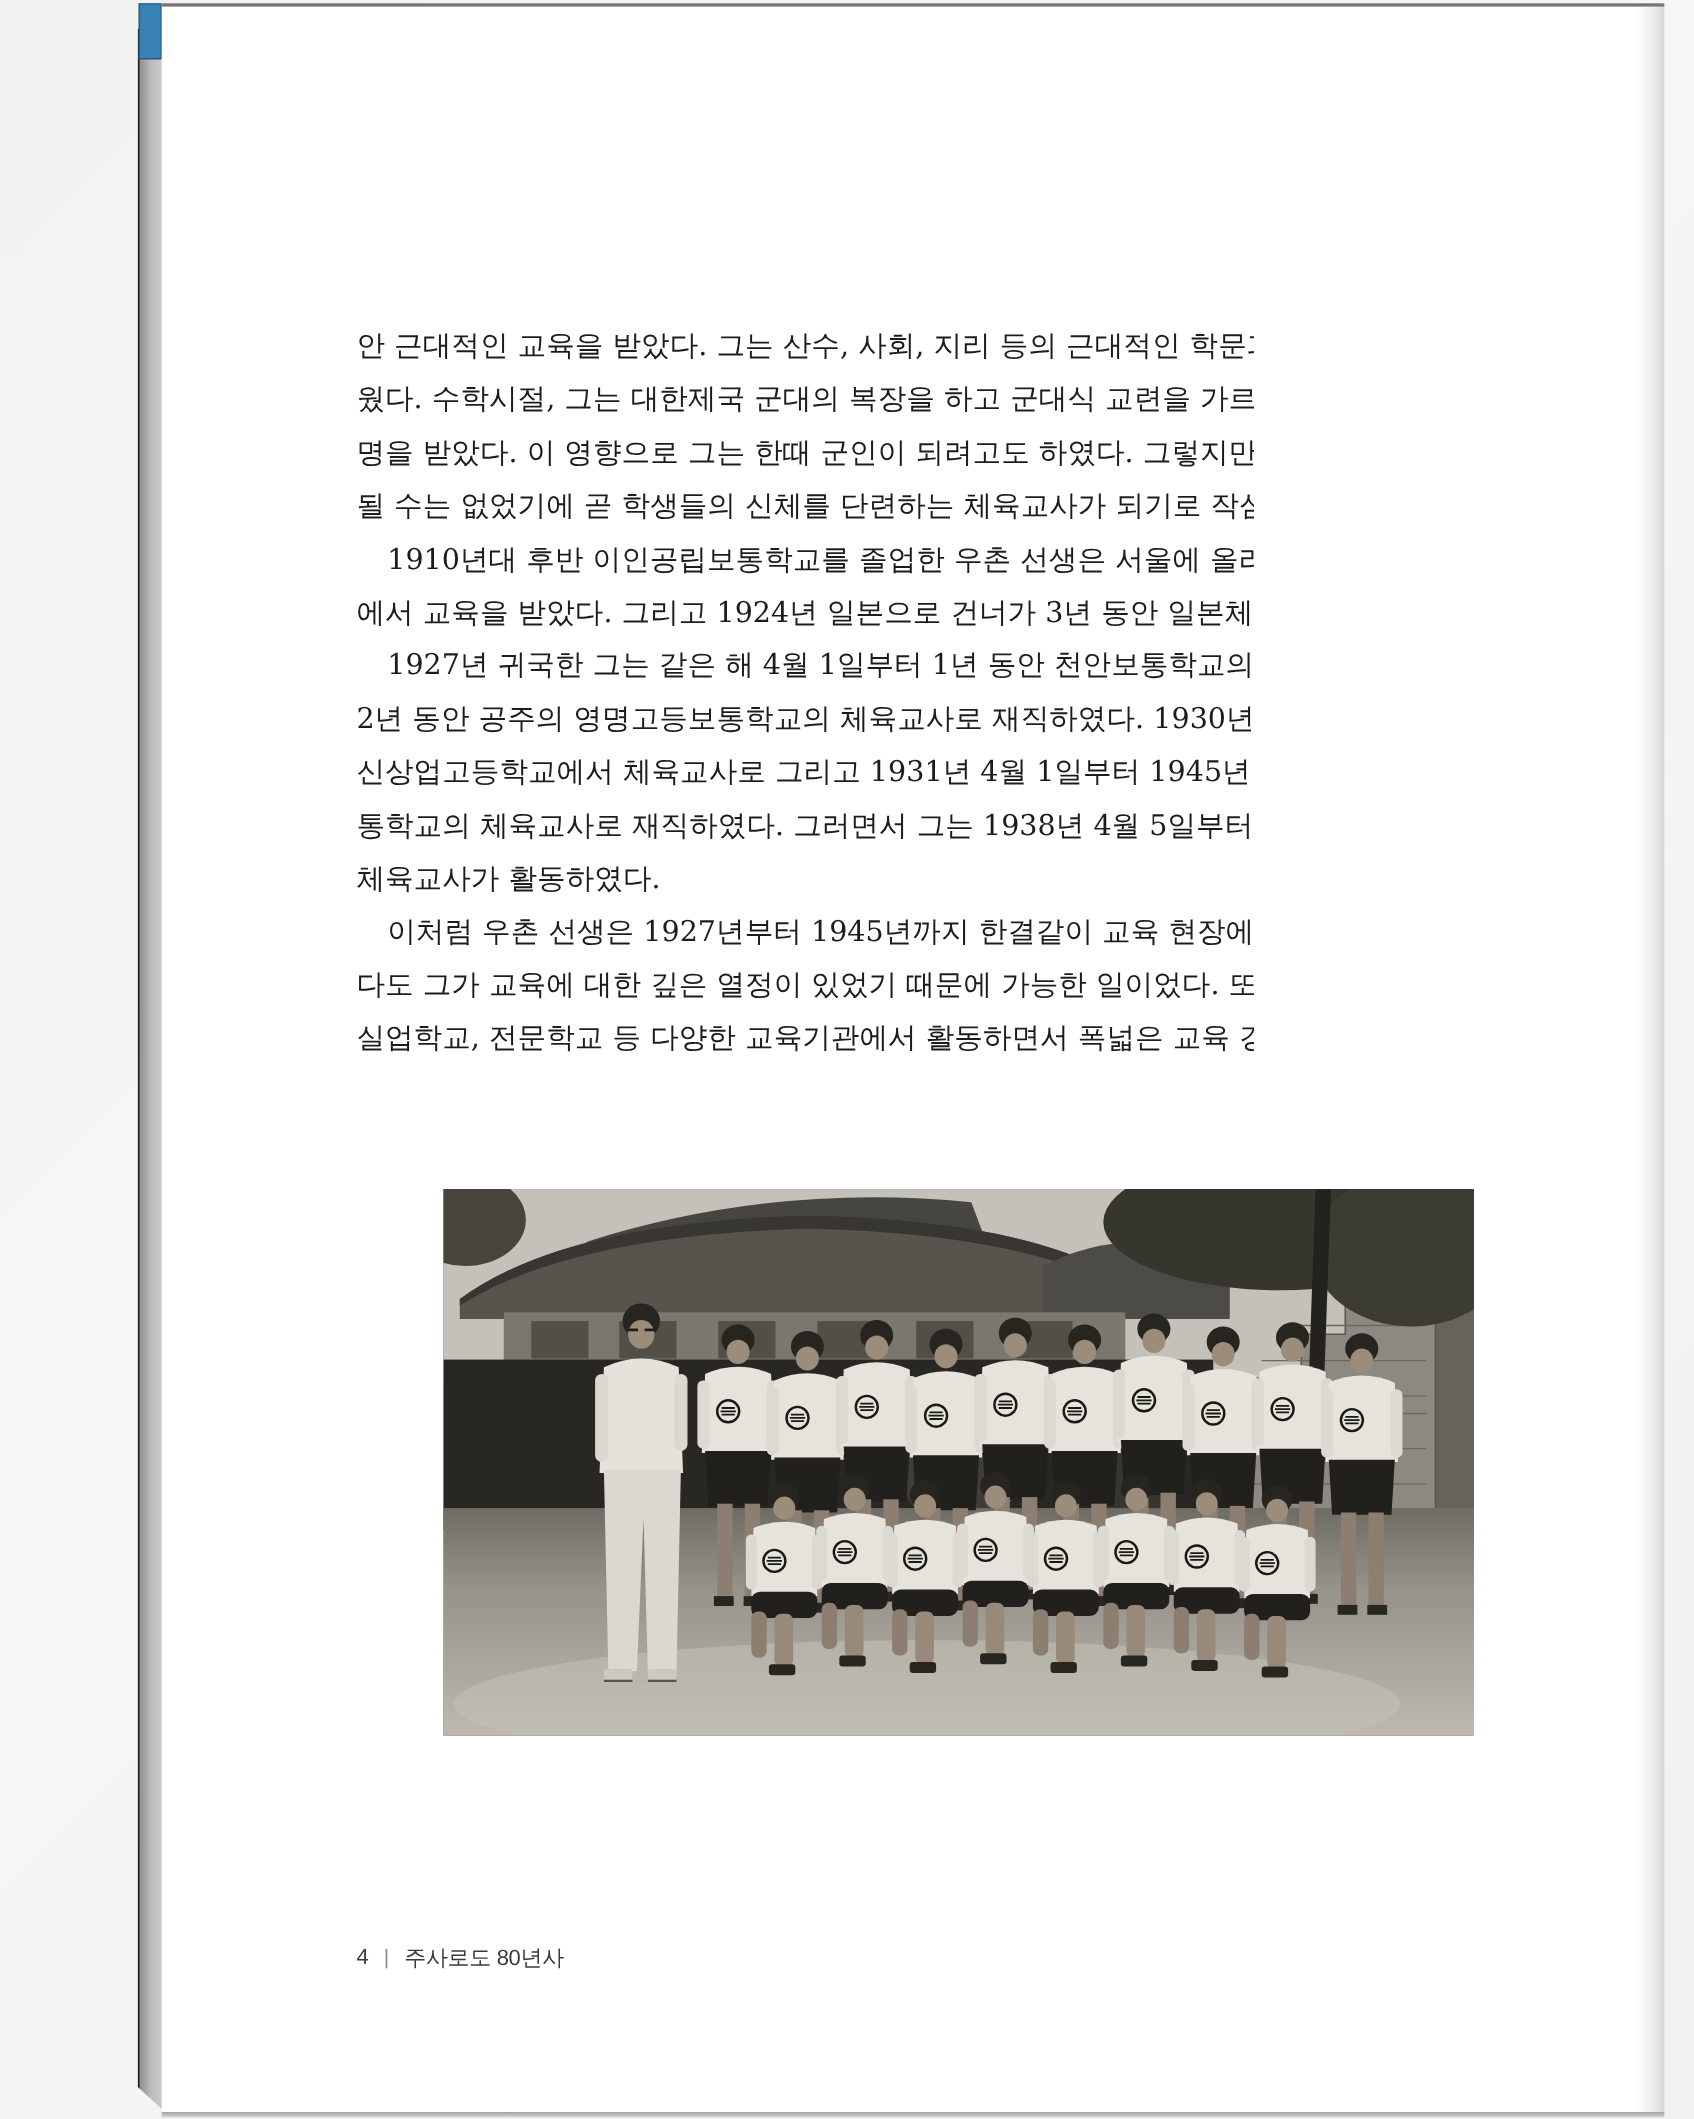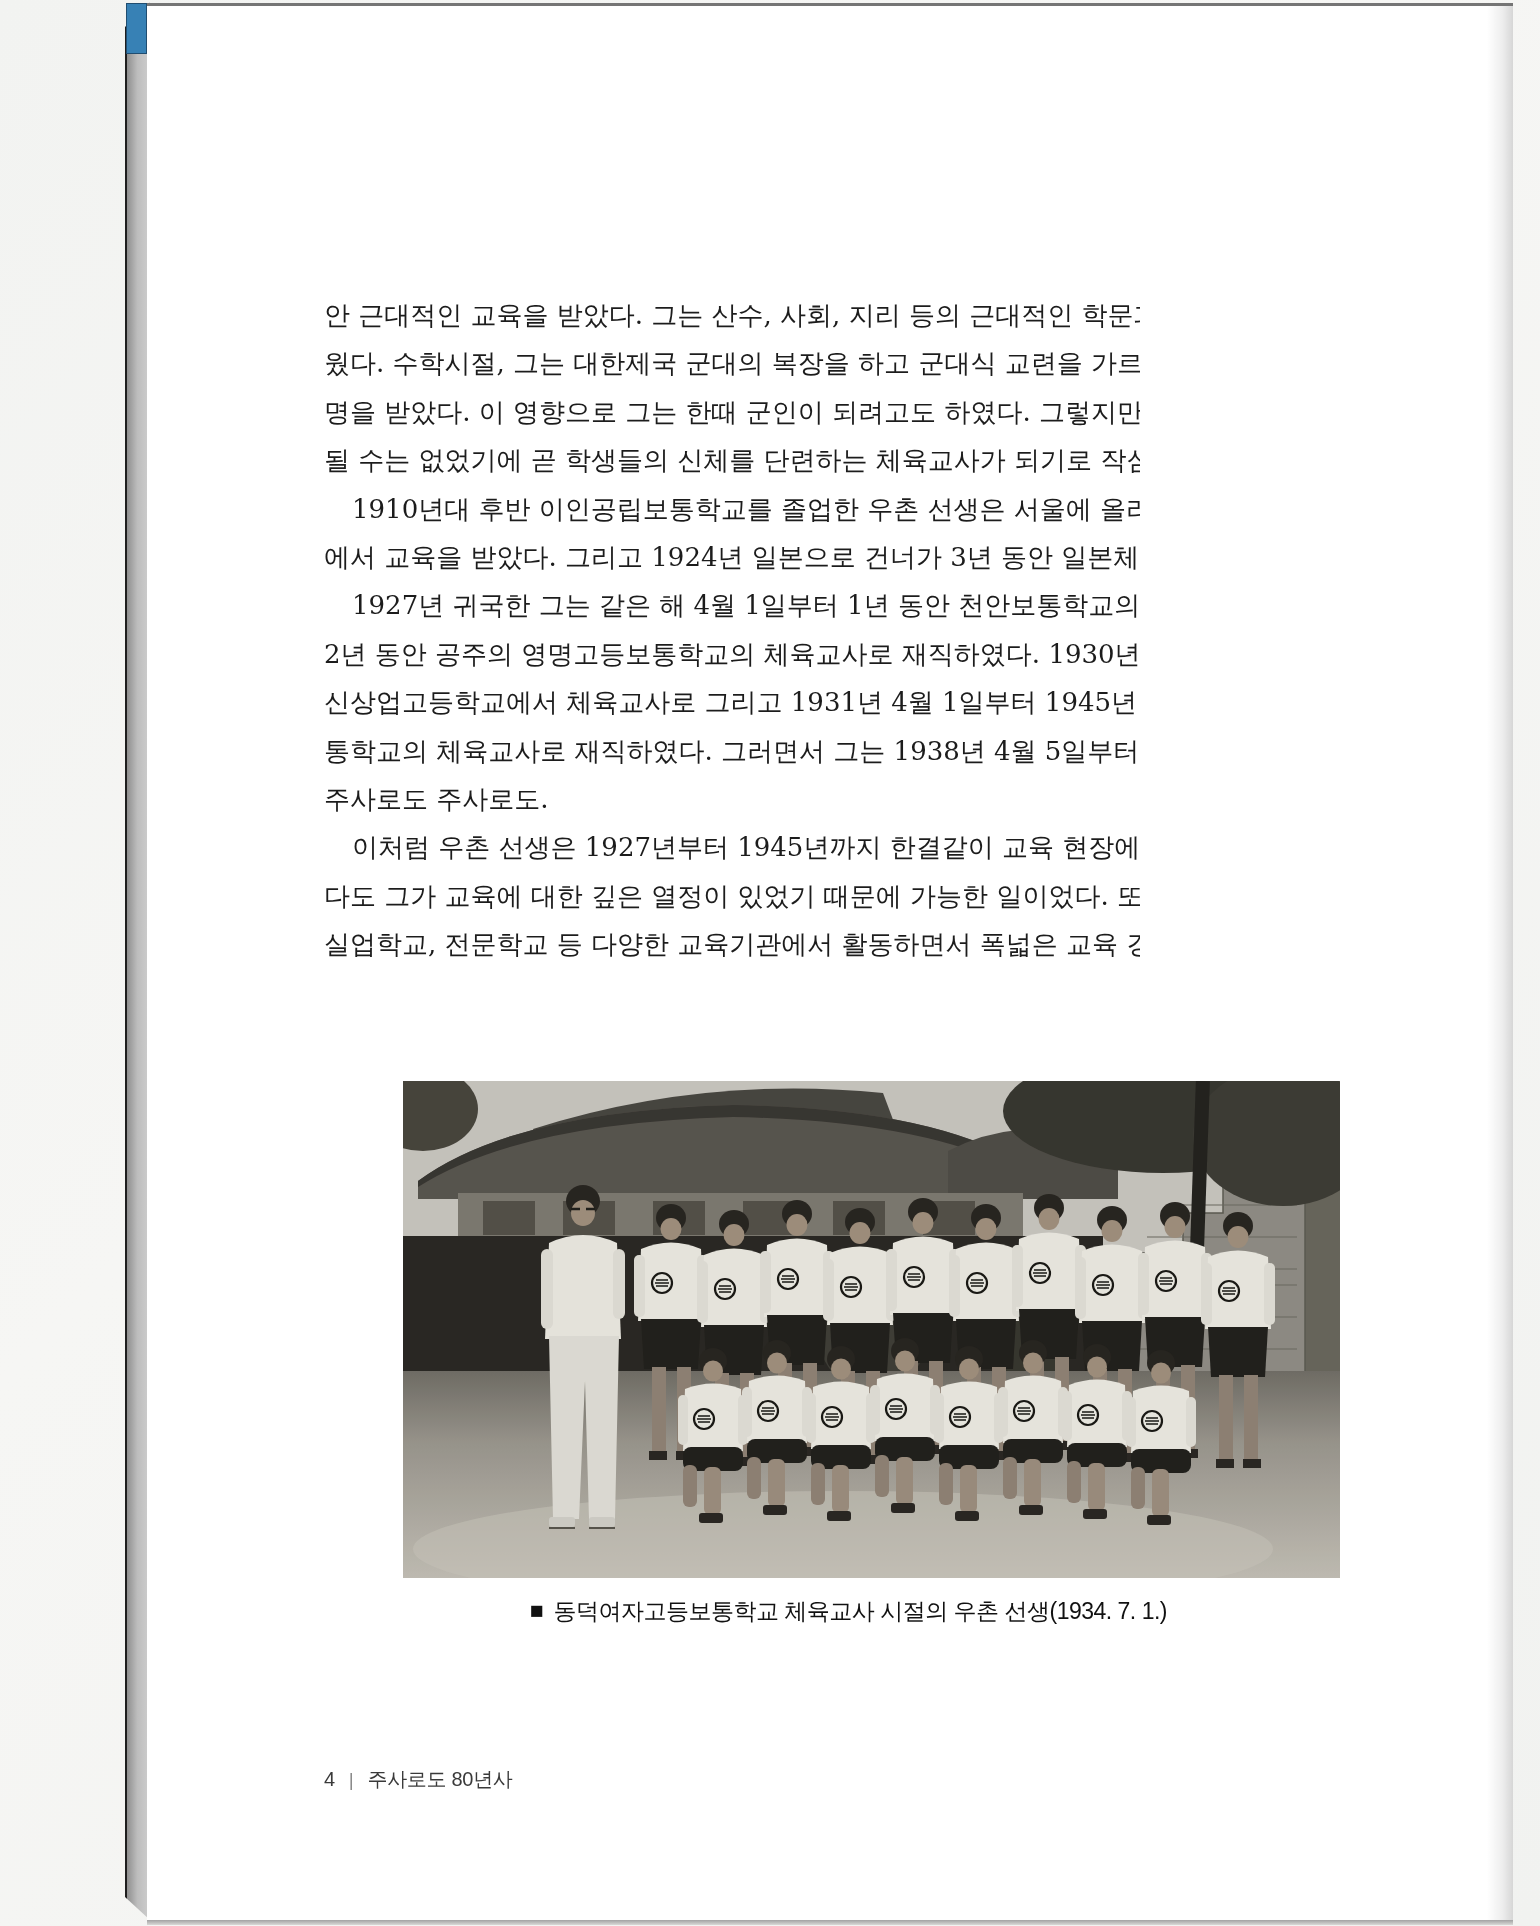--- a/index.html
+++ b/index.html
@@ -62,21 +62,21 @@
       <div class="ln">안 근대적인 교육을 받았다. 그는 산수, 사회, 지리 등의 근대적인 학문과 아울러 일본어, 체육 등을 배</div>
       <div class="ln">웠다. 수학시절, 그는 대한제국 군대의 복장을 하고 군대식 교련을 가르치던 이은우 선생에게 깊은 감</div>
       <div class="ln">명을 받았다. 이 영향으로 그는 한때 군인이 되려고도 하였다. 그렇지만 일제강점기에 일본의 군인이</div>
       <div class="ln last">될 수는 없었기에 곧 학생들의 신체를 단련하는 체육교사가 되기로 작심하였다.</div>
       <div class="ln indent">1910년대 후반 이인공립보통학교를 졸업한 우촌 선생은 서울에 올라와 4년 과정의 고등보통학교</div>
       <div class="ln">에서 교육을 받았다. 그리고 1924년 일본으로 건너가 3년 동안 일본체육전문학교(일본체육대학 전신)</div>
       <div class="ln indent">1927년 귀국한 그는 같은 해 4월 1일부터 1년 동안 천안보통학교의 체육교사로. 1928년 4월부터</div>
       <div class="ln">2년 동안 공주의 영명고등보통학교의 체육교사로 재직하였다. 1930년 서울에 올라와 1년간 서울 광</div>
       <div class="ln">신상업고등학교에서 체육교사로 그리고 1931년 4월 1일부터 1945년 9월 24일까지 동덕여자고등보</div>
       <div class="ln">통학교의 체육교사로 재직하였다. 그러면서 그는 1938년 4월 5일부터 경성여자의학전문학교의 학생</div>
-      <div class="ln last">주사로도 주사로도.</div>
+      <div class="ln last">체육교사가 활동하였다.</div>
       <div class="ln indent">이처럼 우촌 선생은 1927년부터 1945년까지 한결같이 교육 현장에서 활동하였다. 이것은 무엇보</div>
       <div class="ln">다도 그가 교육에 대한 깊은 열정이 있었기 때문에 가능한 일이었다. 또한, 보통학교와 고등보통학교,</div>
       <div class="ln last">실업학교, 전문학교 등 다양한 교육기관에서 활동하면서 폭넓은 교육 경험을 쌓았다.</div>
     </div>
 
     <div class="figure">
       <svg width="937" height="497" viewBox="0 0 937 497" xmlns="http://www.w3.org/2000/svg">
         <defs>
           <linearGradient id="gGround" x1="0" y1="0" x2="0" y2="1">
             <stop offset="0" stop-color="#6f6c64"></stop>
@@ -183,23 +183,20 @@
           <use href="#gc" x="566" y="264"></use>
             <use href="#gc" x="630" y="258"></use>
           <use href="#gc" x="694" y="262"></use>
             <use href="#gc" x="758" y="268"></use>
         </g>
 
         <rect x="0" y="0" width="937" height="497" fill="#6b685f" opacity="0.06"></rect>
       </svg>
     </div>
 
-    <div class="caption">
-      <span class="mark">■</span><span>동덕여자고등보통학교 체육교사 시절의 우촌 선생(1934. 7. 1.)</span>
-    </div>
 
     <div class="footer">
       <span>4</span>
       <span class="sep">|</span>
       <span>주사로도 80년사</span>
     </div>
 
   </div>
 </div>
 

